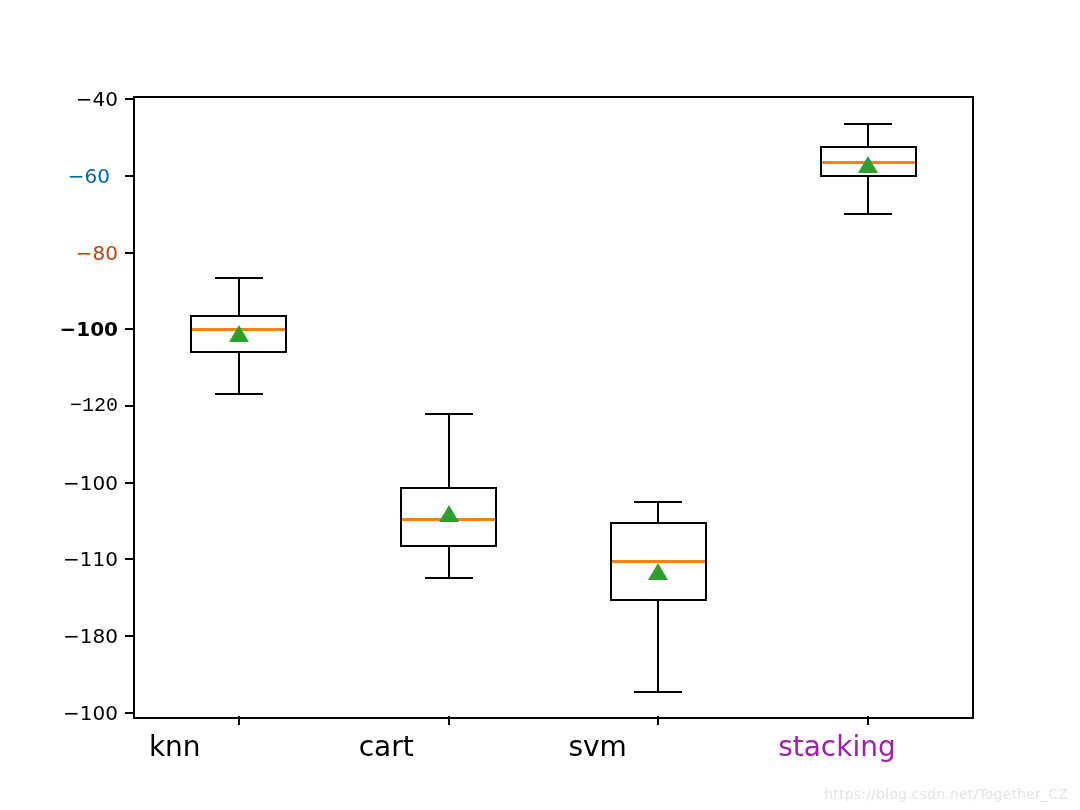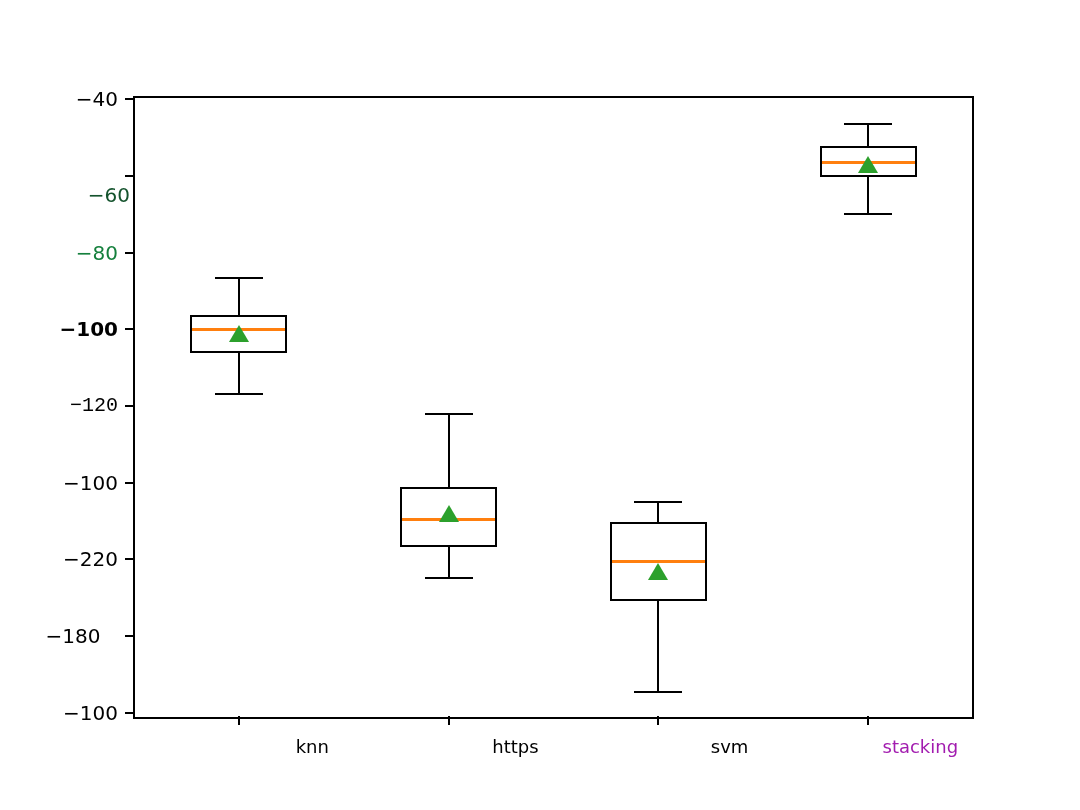--- a/index.html
+++ b/index.html
@@ -42,22 +42,22 @@
     width: 90px;
     text-align: right;
     font-size: 20px;
     line-height: 26px;
     color: #000000;
     white-space: nowrap;
   }
   .xtick-label {
     position: absolute;
     width: 180px;
-    text-align: right;
-    font-size: 18px;
+    text-align: left;
+    font-size: 28px;
     line-height: 26px;
     color: #000000;
     white-space: nowrap;
   }
   .box-rect {
     position: absolute;
     border: 2px solid #000000;
     box-sizing: border-box;
     background: transparent;
   }
@@ -93,39 +93,39 @@
 </style>
 </head>
 <body>
 
 <div id="figure">
   <div class="plot-area"></div>
   <div id="chart-layer">
       <div class="ytick-mark" style="left: 125px; top: 98.3px;"></div>
       <div class="ytick-label" style="left: 28px; top: 86.3px; color: rgb(0, 0, 0);">−40</div>
       <div class="ytick-mark" style="left: 125px; top: 174.967px;"></div>
-      <div class="ytick-label" style="left: 40px; top: 162.967px; color: #14532d; margin-top: 19px;">−60</div>
+      <div class="ytick-label" style="left: 20px; top: 162.967px; color: #0369a1;">−60</div>
       <div class="ytick-mark" style="left: 125px; top: 251.633px;"></div>
-      <div class="ytick-label" style="left: 28px; top: 239.633px; color: #15803d;">−80</div>
+      <div class="ytick-label" style="left: 28px; top: 239.633px; color: #c2410c;">−80</div>
       <div class="ytick-mark" style="left: 125px; top: 328.3px;"></div>
       <div class="ytick-label" style="left: 28px; top: 316.3px; color: rgb(0, 0, 0); font-weight: bold;">−100</div>
       <div class="ytick-mark" style="left: 125px; top: 404.967px;"></div>
       <div class="ytick-label" style="left: 28px; top: 392.967px; color: rgb(0, 0, 0); font-family: Liberation Mono, monospace;">−120</div>
       <div class="ytick-mark" style="left: 125px; top: 481.633px;"></div>
       <div class="ytick-label" style="left: 28px; top: 469.633px; color: rgb(0, 0, 0);">−100</div>
       <div class="ytick-mark" style="left: 125px; top: 558.3px;"></div>
-      <div class="ytick-label" style="left: 28px; top: 546.3px; color: rgb(0, 0, 0);">−220</div>
+      <div class="ytick-label" style="left: 28px; top: 546.3px; color: rgb(0, 0, 0);">−110</div>
       <div class="ytick-mark" style="left: 125px; top: 634.967px;"></div>
-      <div class="ytick-label" style="left: 28px; top: 622.967px; color: rgb(0, 0, 0); text-align: center;">−180</div>
+      <div class="ytick-label" style="left: 28px; top: 622.967px; color: rgb(0, 0, 0);">−180</div>
       <div class="ytick-mark" style="left: 125px; top: 711.633px;"></div>
       <div class="ytick-label" style="left: 28px; top: 699.633px; color: rgb(0, 0, 0);">−100</div>
       <div class="xtick-mark" style="left: 237.875px; top: 716px;"></div>
       <div class="xtick-label" style="left: 148.875px; top: 734px; color: rgb(0, 0, 0);">knn</div>
       <div class="xtick-mark" style="left: 447.625px; top: 716px;"></div>
-      <div class="xtick-label" style="left: 358.625px; top: 734px; color: rgb(0, 0, 0);">https</div>
+      <div class="xtick-label" style="left: 358.625px; top: 734px; color: rgb(0, 0, 0);">cart</div>
       <div class="xtick-mark" style="left: 657.375px; top: 716px;"></div>
       <div class="xtick-label" style="left: 568.375px; top: 734px; color: rgb(0, 0, 0);">svm</div>
       <div class="xtick-mark" style="left: 867.125px; top: 716px;"></div>
       <div class="xtick-label" style="left: 778.125px; top: 734px; color: #a21caf;">stacking</div>
       <div class="whisker-line" style="left: 237.875px; top: 277.55px; height: 38.3333px;"></div>
       <div class="cap-line" style="left: 214.875px; top: 276.55px; width: 48px;"></div>
       <div class="whisker-line" style="left: 237.875px; top: 352.3px; height: 42.1667px;"></div>
       <div class="cap-line" style="left: 214.875px; top: 393.467px; width: 48px;"></div>
       <div class="box-rect" style="left: 190.375px; top: 314.883px; width: 97px; height: 38.4167px; border-color: rgb(0, 0, 0); background: rgb(255, 255, 255);"></div>
       <div class="median-line" style="left: 192.375px; top: 327.8px; width: 93px; background: rgb(255, 127, 14);"></div>
@@ -145,13 +145,14 @@
       <div class="median-line" style="left: 611.875px; top: 559.717px; width: 93px; background: rgb(255, 127, 14);"></div>
       <div class="mean-marker" style="left: 648.375px; top: 562.8px; border-bottom: 17px solid rgb(44, 160, 44);"></div>
       <div class="whisker-line" style="left: 867.125px; top: 124.217px; height: 23px;"></div>
       <div class="cap-line" style="left: 844.125px; top: 123.217px; width: 48px;"></div>
       <div class="whisker-line" style="left: 867.125px; top: 175.967px; height: 38.3333px;"></div>
       <div class="cap-line" style="left: 844.125px; top: 213.3px; width: 48px;"></div>
       <div class="box-rect" style="left: 819.625px; top: 146.217px; width: 97px; height: 30.75px; border-color: rgb(0, 0, 0); background: rgb(255, 255, 255);"></div>
       <div class="median-line" style="left: 821.625px; top: 161.05px; width: 93px; background: rgb(255, 127, 14);"></div>
       <div class="mean-marker" style="left: 858.125px; top: 156.467px; border-bottom: 17px solid rgb(44, 160, 44);"></div>
     </div>
+  <div class="watermark" style="color: rgb(227, 227, 232);">https://blog.csdn.net/Together_CZ</div>
 </div>
 
 </body></html>

